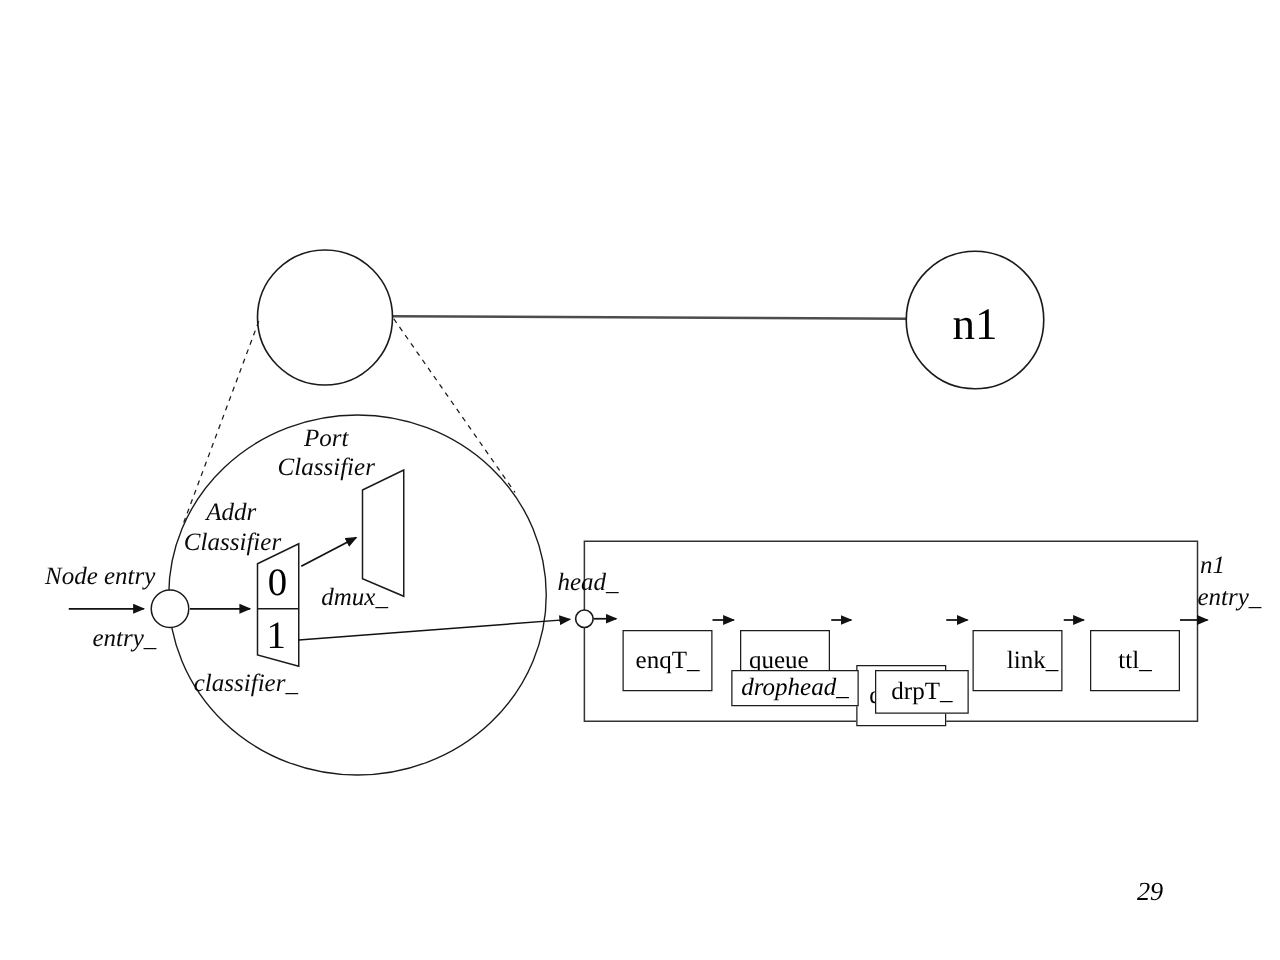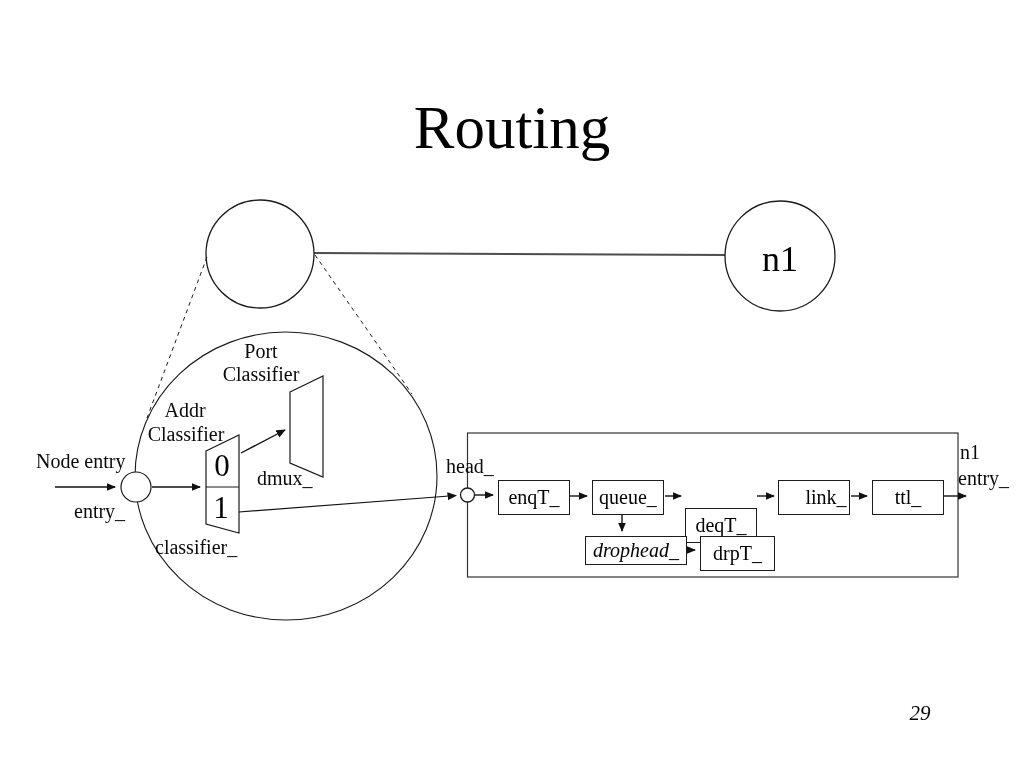--- a/index.html
+++ b/index.html
@@ -1,35 +1,35 @@
 <!DOCTYPE html>
 <html><head>
 <meta charset="utf-8">
 <style>
   html,body { margin:0; padding:0; background:#ffffff; }
   .slide {
     position:relative; width:1024px; height:768px; background:#ffffff;
     font-family:"Liberation Serif", serif; color:#000; overflow:hidden;
   }
   .layer { position:absolute; left:0; top:0; }
-  .lbl { position:absolute; font-size:20px; line-height:1.05; white-space:nowrap; color:#0a0a0a; }
+  .lbl { position:absolute; font-size:20px; line-height:1.05; white-space:nowrap; color:#0a0a0a;font-style:italic; }
   .ctr { text-align:center; }
   .title {
     position:absolute; left:0; top:94px; width:1024px; text-align:center;
     font-size:61px; line-height:1.1; color:#000;
   }
   .nodelbl { position:absolute; font-size:36px; text-align:center; }
   .slotlbl { position:absolute; font-size:31px; text-align:center; }
   .pagenum { position:absolute; left:895px; top:701px; width:50px; text-align:center; font-size:21px;font-style:italic; }
   .box {
     position:absolute; box-sizing:border-box; background:#ffffff;
     border:1.4px solid #1c1c1c; display:flex; align-items:center; justify-content:center;
     font-size:20px;
   }
-  .chainbox { top:480px; width:72px; height:35px; }
+  .chainbox { top:504px; width:72px; height:49px; }
 </style>
 </head>
 <body>
 
 <div class="slide">
 
   <svg class="layer" width="1024" height="768" viewBox="0 0 1024 768">
     <defs>
       <marker id="arr" markerUnits="userSpaceOnUse" markerWidth="11" markerHeight="9" refX="8.5" refY="4" orient="auto">
         <path d="M0,0 L9.5,4 L0,8 Z" fill="#111"></path>
@@ -88,21 +88,20 @@
   <div class="box chainbox" style="left:872px;">
     <span>ttl_</span>
   </div>
   <div class="box" style="left:585px; top:536px; width:102px; height:29px;font-style:italic;">
     <span>drophead_</span>
   </div>
   <div class="box" style="left:700px; top:536px; width:75px; height:35px;">
     <span>drpT_</span>
   </div>
 
-  <div class="title">Routing</div>
 
   <div class="nodelbl" style="left:740px; top:238px; width:80px;">n1</div>
 
   <div class="lbl ctr" style="left:211px; top:341px; width:100px;">Port</div>
   <div class="lbl ctr" style="left:211px; top:364px; width:100px;">Classifier</div>
 
   <div class="lbl ctr" style="left:135px; top:400px; width:100px;">Addr</div>
   <div class="lbl ctr" style="left:136px; top:424px; width:100px;">Classifier</div>
 
   <div class="lbl" style="left:36px; top:451px;">Node entry</div>

